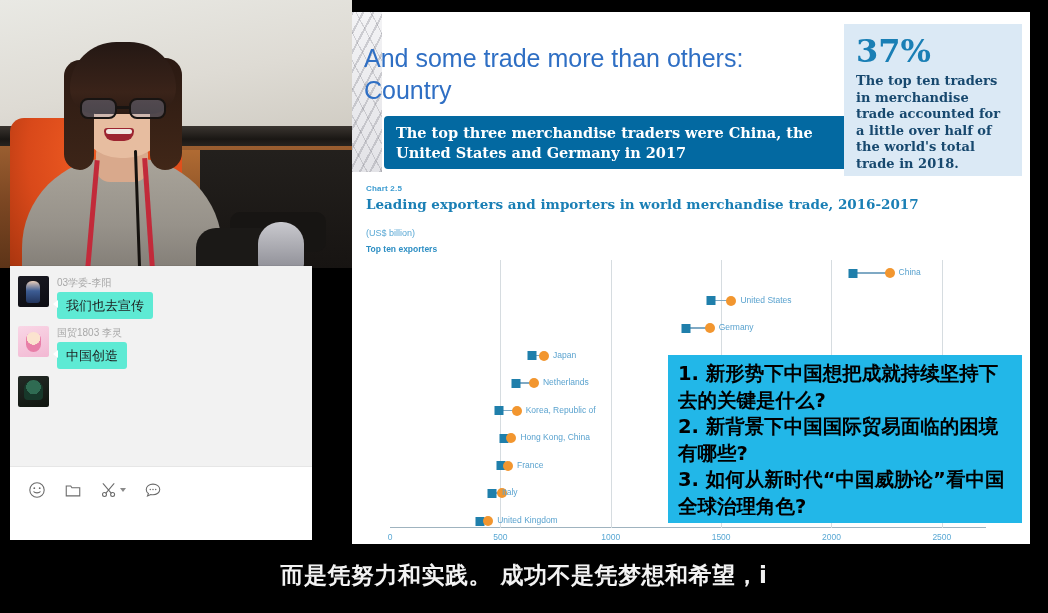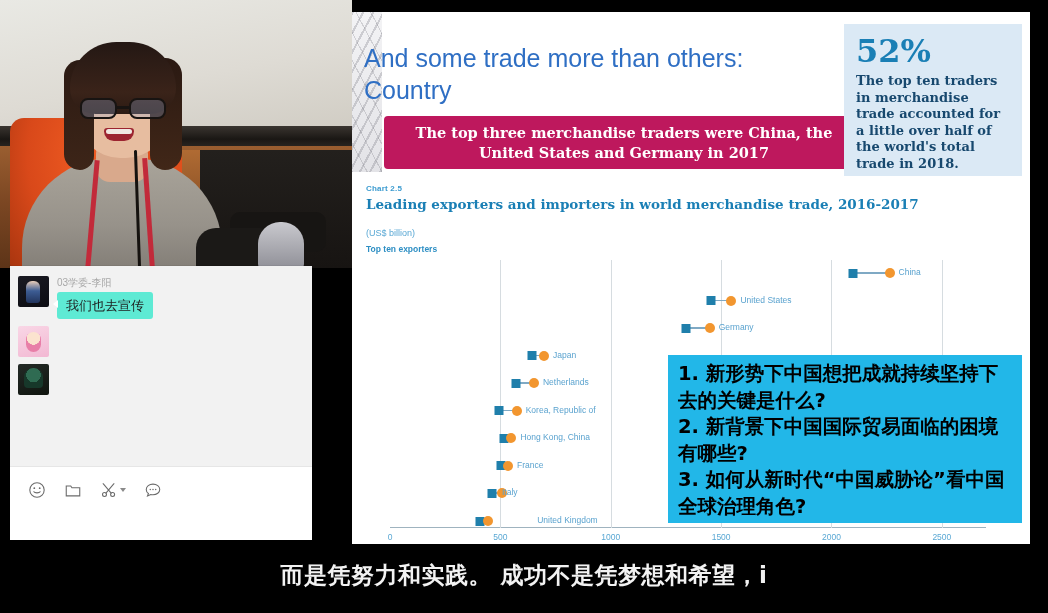--- a/index.html
+++ b/index.html
@@ -181,24 +181,24 @@
       repeating-linear-gradient(118deg, rgba(120,120,130,0.30) 0 2px, rgba(255,255,255,0) 2px 9px),
       repeating-linear-gradient(62deg, rgba(90,90,100,0.22) 0 1px, rgba(255,255,255,0) 1px 13px),
       linear-gradient(180deg,#f3f3f5 0%,#e3e3e7 100%);
   }
   .slide-title {
     position: absolute; left: 12px; top: 30px; width: 420px;
     font-size: 25px; line-height: 32px; color: #2f6fc4; font-weight: 400;
   }
   .teal-banner {
     position: absolute; left: 32px; top: 104px; width: 480px; height: 53px;
-    background: #be185d; border-radius: 4px;
+    background: #0369a1; border-radius: 4px;
     padding: 7px 12px; color: #ffffff;
     font-family: "DejaVu Serif", serif; font-weight: bold;
-    font-size: 14.5px; line-height: 20px; text-align: center;
+    font-size: 14.5px; line-height: 20px;
   }
   .stat-card {
     position: absolute; left: 492px; top: 12px; width: 178px; height: 152px;
     background: #dbe9f5; padding: 10px 12px;
   }
   .stat-num {
     font-family: "DejaVu Serif", serif; font-weight: bold;
     font-size: 32px; line-height: 34px; color: #1a7fb5;
   }
   .stat-txt {
@@ -292,20 +292,24 @@
       <div class="msg">
         <div class="avatar av0"></div>
         <div class="msg-body">
           <div class="msg-name">03学委-李阳</div>
           <div class="bubble">我们也去宣传</div>
         </div>
       </div>
 
       <div class="msg">
         <div class="avatar av1"></div>
+        <div class="msg-body">
+          <div class="msg-name">国贸1803 李灵</div>
+          <div class="bubble">中国创造</div>
+        </div>
       </div>
 
       <div class="msg">
         <div class="avatar av2"></div>
       </div>
 
     </div>
 
     <div class="chat-toolbar">
       <div class="tb-icons">
@@ -345,21 +349,21 @@
   </div>
 
   <div class="slide">
     <div class="marble"></div>
 
     <div class="slide-title">And some trade more than others: Country</div>
 
     <div class="teal-banner">The top three merchandise traders were China, the United States and Germany in 2017</div>
 
     <div class="stat-card">
-      <div class="stat-num">52%</div>
+      <div class="stat-num">37%</div>
       <div class="stat-txt">The top ten traders in merchandise trade accounted for a little over half of the world's total trade in 2018.</div>
     </div>
 
     <div class="chart-head">
       <div class="chart-num">Chart 2.5</div>
       <div class="chart-title">Leading exporters and importers in world merchandise trade, 2016-2017</div>
       <div class="chart-units">(US$ billion)</div>
     </div>
     <div class="chart-sub">Top ten exporters</div>
 
@@ -427,21 +431,21 @@
         <div class="row" style="top: 226.444px;">
           <div class="connector" style="left: 101.982px; width: 9.71259px;"></div>
           <div class="sq" style="left: 101.982px;"></div>
           <div class="ci" style="left: 111.695px;"></div>
           <div class="pt-lbl" style="left: 112px;">Italy</div>
         </div>
         <div class="row" style="top: 254px;">
           <div class="connector" style="left: 90.283px; width: 7.94667px;"></div>
           <div class="sq" style="left: 90.283px;"></div>
           <div class="ci" style="left: 98.2296px;"></div>
-          <div class="pt-lbl" style="left: 107.23px; margin-left: 40px;">United Kingdom</div>
+          <div class="pt-lbl" style="left: 107.23px;">United Kingdom</div>
         </div>
       </div>
 
     <div class="cyan-box">
         <div>1. 新形势下中国想把成就持续坚持下去的关键是什么?</div>
         <div>2. 新背景下中国国际贸易面临的困境有哪些?</div>
         <div>3. 如何从新时代“中国威胁论”看中国全球治理角色?</div>
       </div>
   </div>
 

